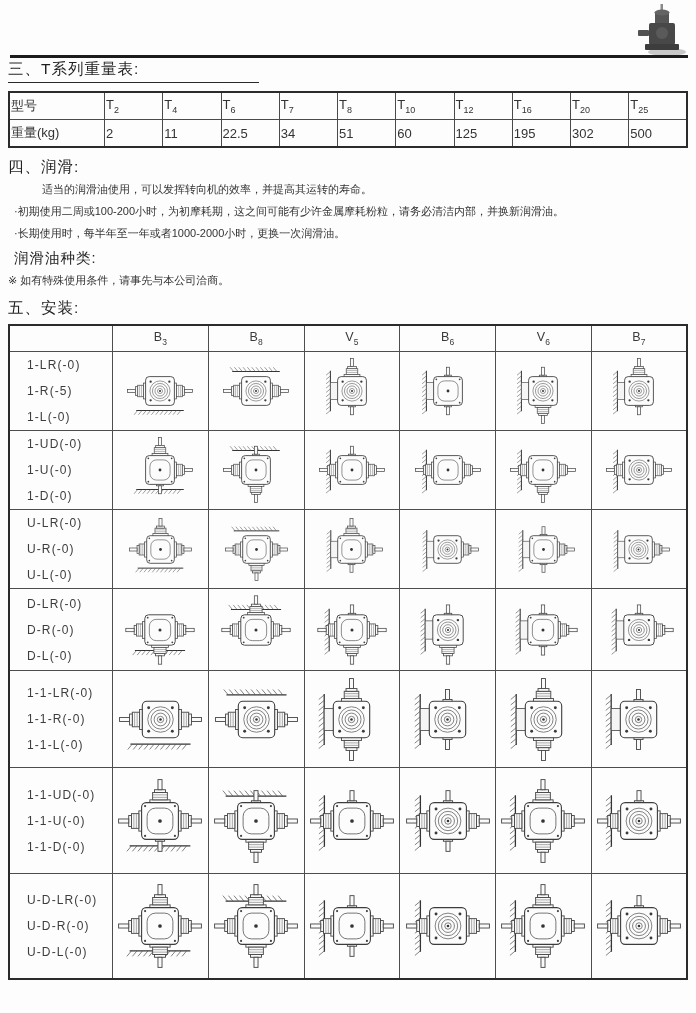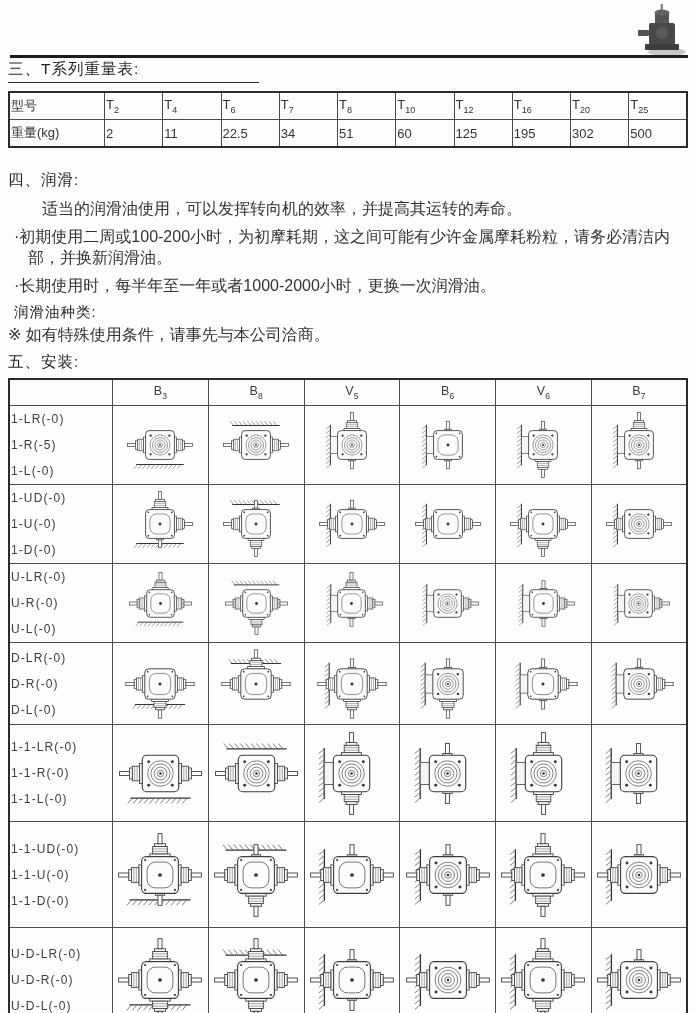--- a/index.html
+++ b/index.html
@@ -3,38 +3,38 @@
 <meta charset="utf-8">
 <style>
   html,body{margin:0;padding:0;background:#fdfdfd;overflow:hidden;}
   body{width:696px;height:1013px;font-family:"Liberation Sans","DejaVu Sans",sans-serif;color:#2e2e2e;}
   .page{position:relative;width:696px;height:1013px;}
   .photo{position:absolute;top:3px;right:7px;width:56px;height:54px;}
   .rule{position:absolute;top:55px;left:10px;width:678px;height:3px;background:#1c1c1c;}
   .content{position:absolute;top:59px;left:8px;width:680px;}
   .sec-title{font-size:15.5px;color:#1f1f1f;margin:0;font-weight:400;letter-spacing:1px;}
   .t1{display:inline-block;border-bottom:1.5px solid #2a2a2a;padding:0 120px 2px 0;margin-bottom:5px;}
-  .t4{margin-top:22px;}
+  .t4{margin-top:9px;}
   .t5{margin-top:7px;margin-bottom:5px;}
   .subhead{font-size:14.5px;color:#222;margin:5px 0 1px 6px;letter-spacing:1px;}
-  p{margin:7px 0;font-size:16px;line-height:21px;color:#333;}
+  p{margin:1px 0;font-size:11px;line-height:21px;color:#333;}
   .p-indent{text-indent:34px;max-width:668px;}
   .p-bullet{padding-left:20px;text-indent:-14px;max-width:662px;}
   .p-note{margin-top:2px;}
   table{border-collapse:collapse;}
   .wtable{width:680px;table-layout:fixed;border:2px solid #2b2b2b;margin-top:3px;}
   .wtable td{border:1px solid #4a4a4a;text-align:left;font-size:13px;height:24px;color:#333;}
   .wtable td.wh{width:92px;}
   .wtable sub{font-size:9px;}
   .itable{width:680px;table-layout:fixed;border:2px solid #2b2b2b;}
   .itable th,.itable td{border:1px solid #4d4d4d;padding:0;}
   .itable th{height:25px;font-weight:400;font-size:12.5px;color:#3a3a3a;}
   .itable th sub{font-size:8.5px;}
   .labelcol{width:102px;}
-  .labels{display:flex;flex-direction:column;justify-content:center;height:100%;padding-left:1px;box-sizing:border-box;}
+  .labels{display:flex;flex-direction:column;justify-content:center;height:100%;padding-left:17px;box-sizing:border-box;}
   .mlabel{font-size:12px;letter-spacing:1.1px;color:#3d3d3d;line-height:26px;white-space:nowrap;}
   .dcell{text-align:center;vertical-align:middle;}
   .dcell svg{display:block;margin:0 auto;}
 </style>
 </head>
 <body>
 
 <div class="page">
 
   <svg class="photo" viewBox="0 0 56 54">

